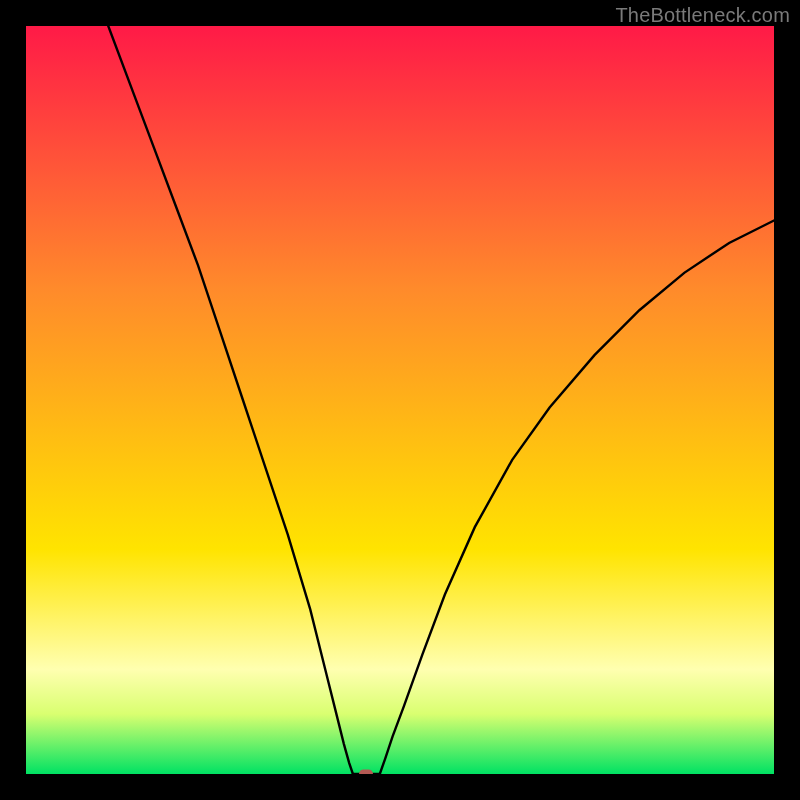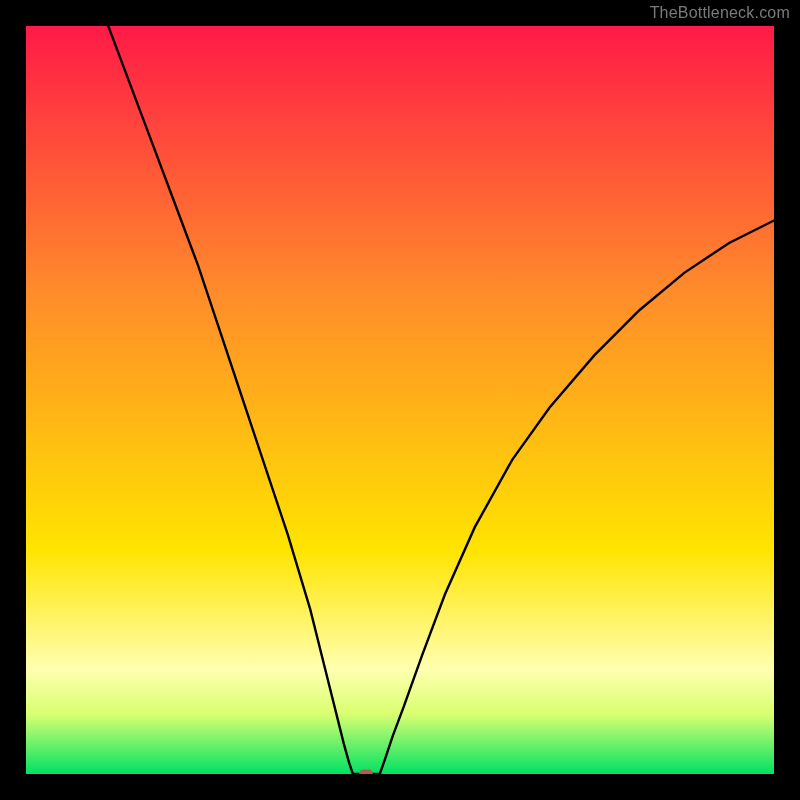--- a/index.html
+++ b/index.html
@@ -44,21 +44,21 @@
     left: 0;
     top: 0;
     width: 100%;
     height: 100%;
   }
   .watermark {
     position: absolute;
     top: 4px;
     right: 10px;
     color: #7a7a7a;
-    font-size: 16px;
+    font-size: 20px;
     font-weight: 500;
     letter-spacing: 0.2px;
     user-select: none;
   }
   .marker {
     position: absolute;
     width: 14px;
     height: 9px;
     border-radius: 5px;
     transform: translate(-50%, -50%);

